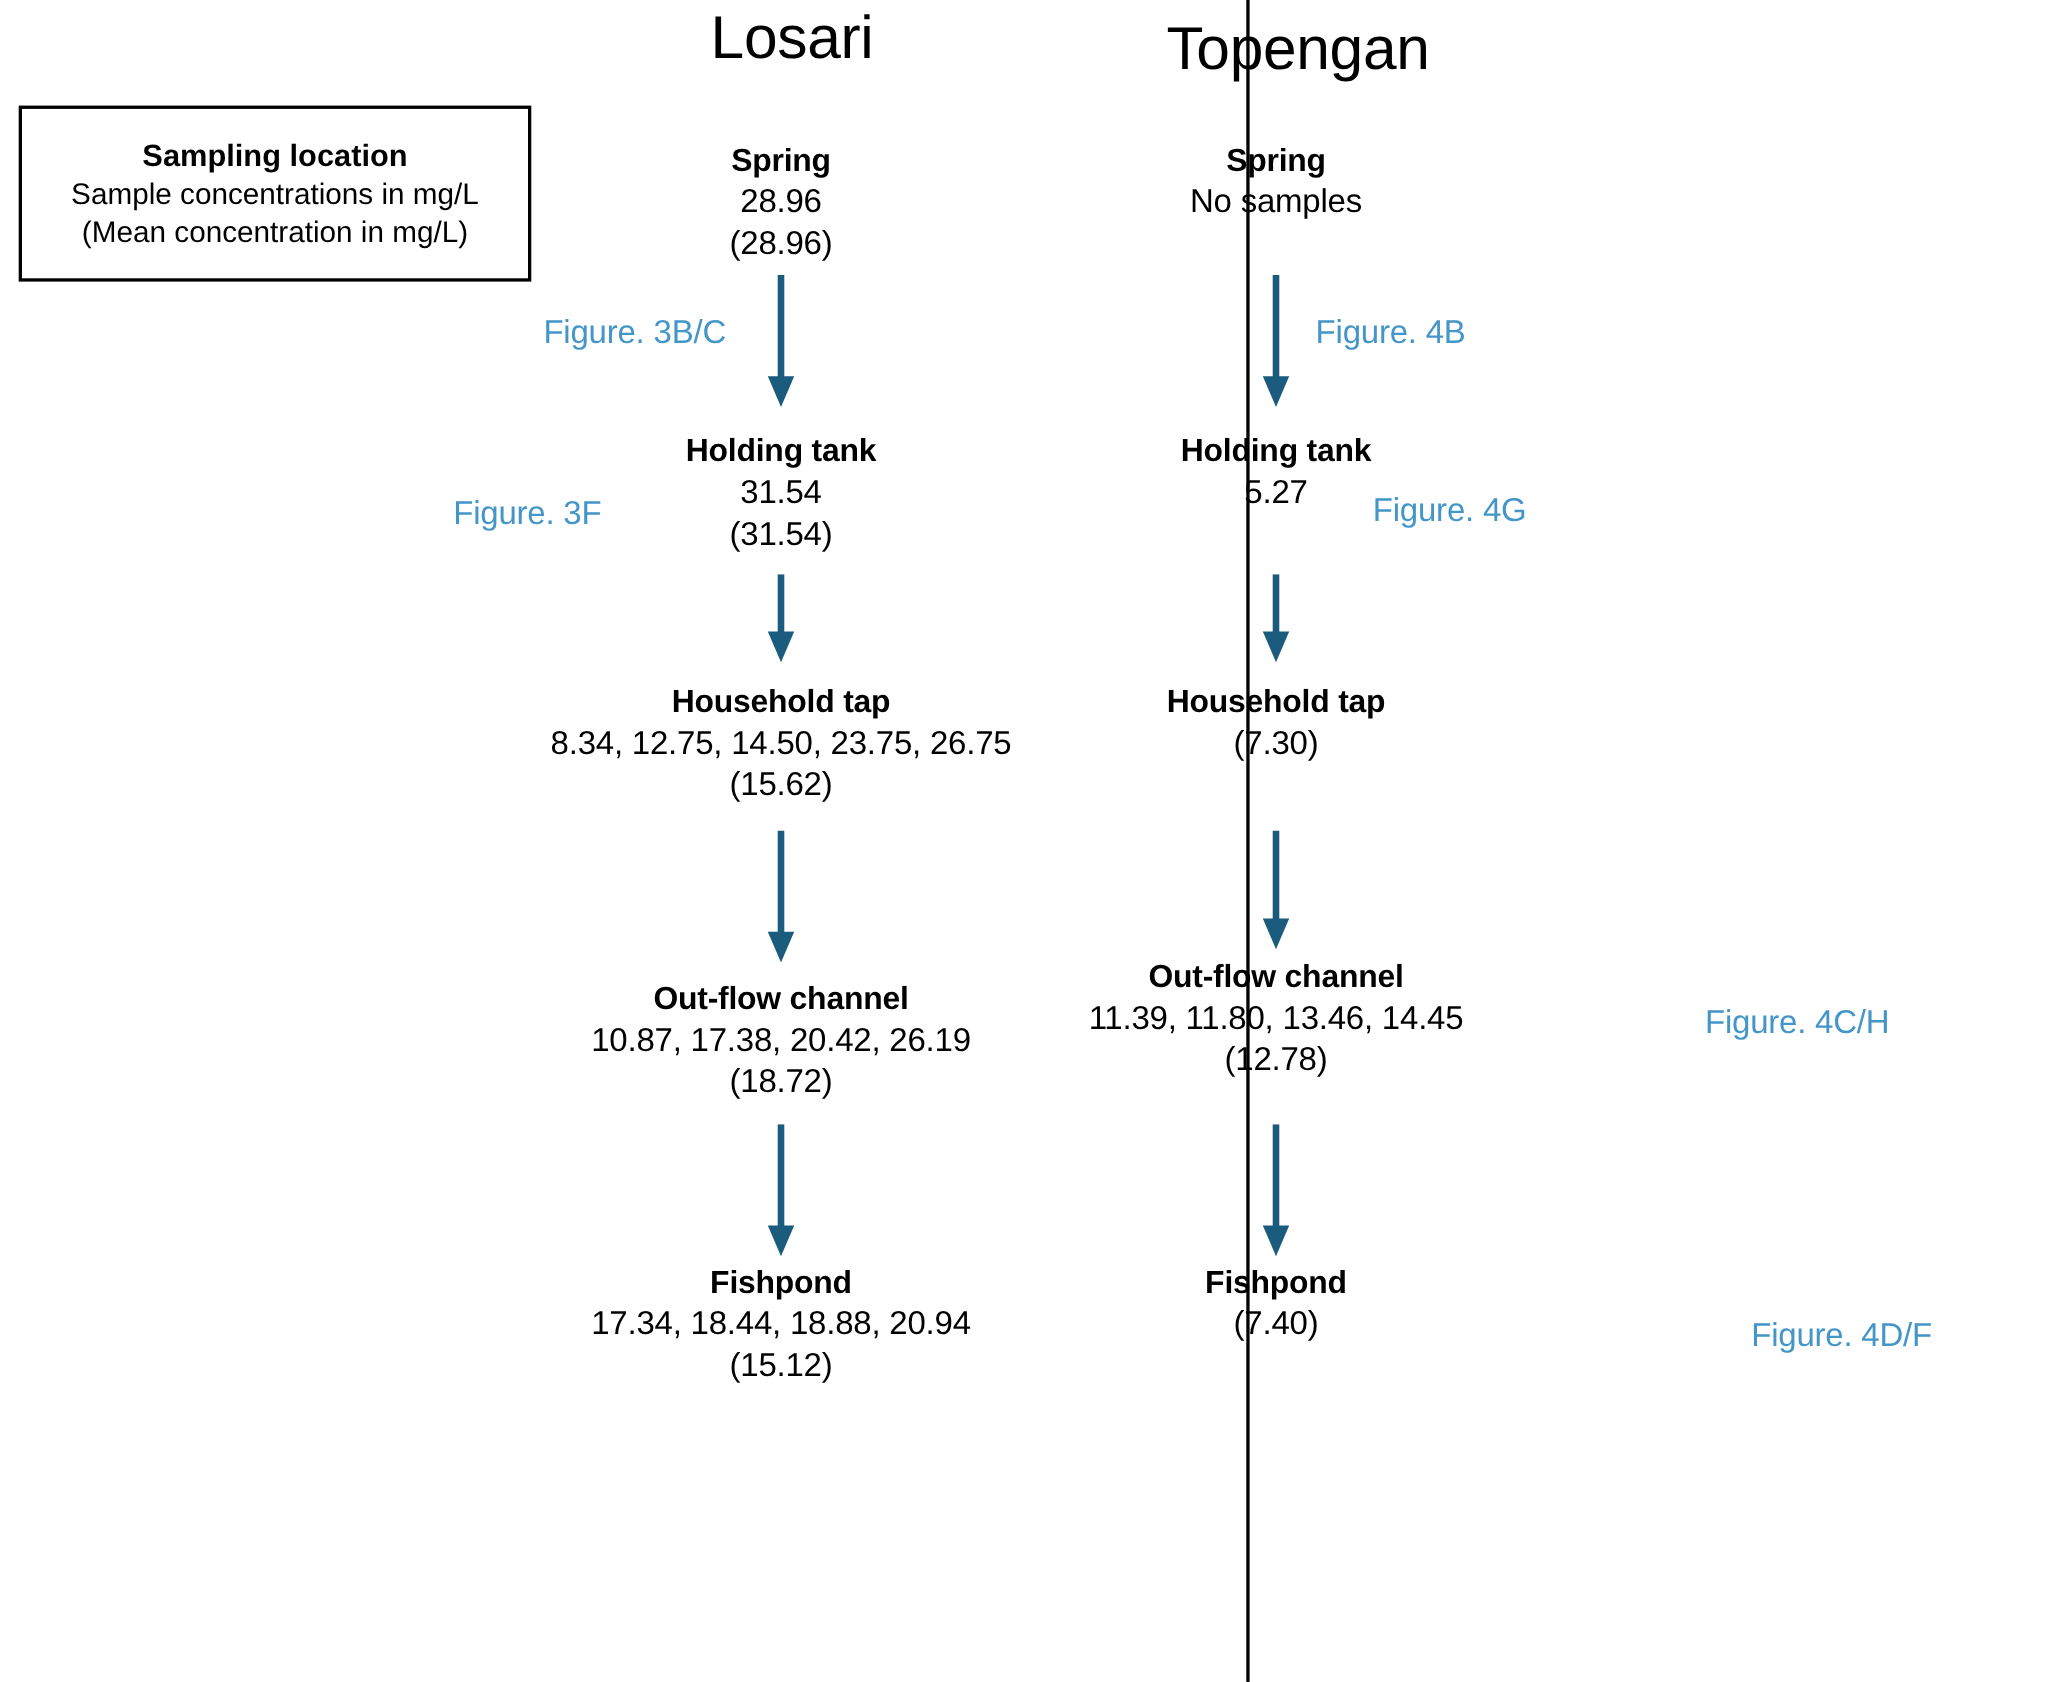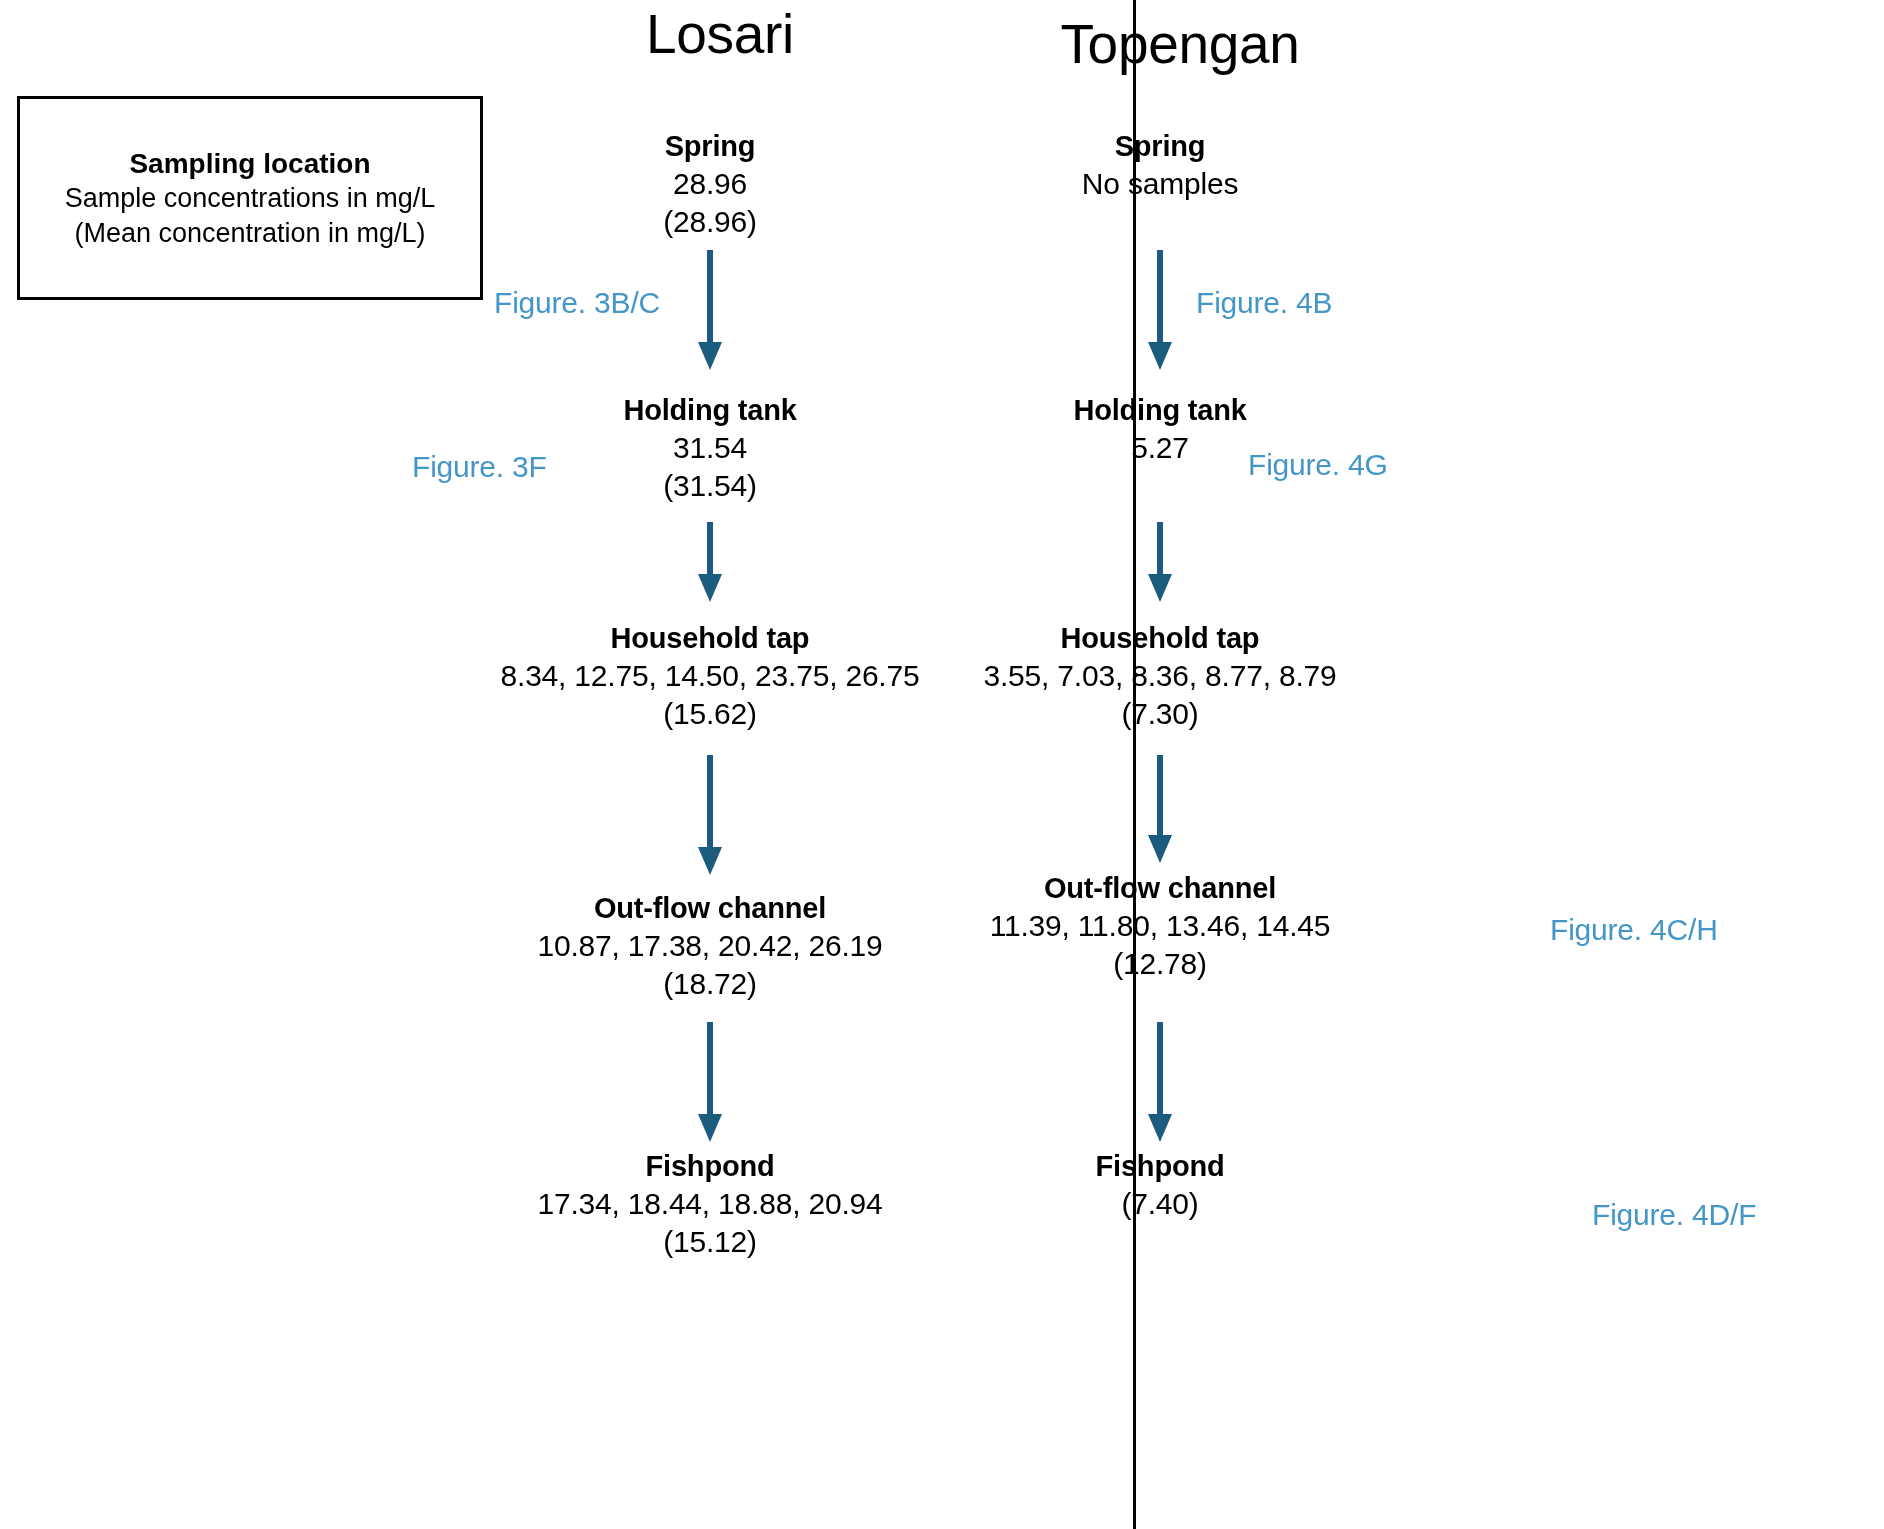--- a/index.html
+++ b/index.html
@@ -18,21 +18,21 @@
     background: #ffffff;
     overflow: hidden;
   }
 
   
   .legend-box {
     position: absolute;
     left: 17px;
     top: 96px;
     width: 466px;
-    height: 204px;
+    height: 160px;
     border: 3px solid #000000;
     box-sizing: border-box;
     display: flex;
     flex-direction: column;
     align-items: center;
     justify-content: center;
     line-height: 1.28;
   }
   .legend-line { font-size: 27px; white-space: nowrap; }
   .legend-line.bold { font-weight: bold; font-size: 28px; }
@@ -179,21 +179,20 @@
 
   <div class="fig-label" style="left:1248px; top:448px;">Figure. 4G</div>
 
   <svg class="arrow" style="left:1144px; top:522px;" width="32" height="82" viewBox="0 0 32 82">
     <line x1="16" y1="0" x2="16" y2="58" stroke="#1b5b7d" stroke-width="6"></line>
     <polygon points="16,80 4,52 28,52" fill="#1b5b7d"></polygon>
   </svg>
 
   <div class="node" style="left:900px; top:620px; width:520px;">
     <div class="node-title">Household tap</div>
-    <div class="node-samples">3.55, 7.03, 8.36, 8.77, 8.79</div>
     <div class="node-mean">(7.30)</div>
   </div>
 
   <svg class="arrow" style="left:1144px; top:755px;" width="32" height="110" viewBox="0 0 32 110">
     <line x1="16" y1="0" x2="16" y2="86" stroke="#1b5b7d" stroke-width="6"></line>
     <polygon points="16,108 4,80 28,80" fill="#1b5b7d"></polygon>
   </svg>
 
   <div class="node" style="left:920px; top:870px; width:480px;">
     <div class="node-title">Out-flow channel</div>

